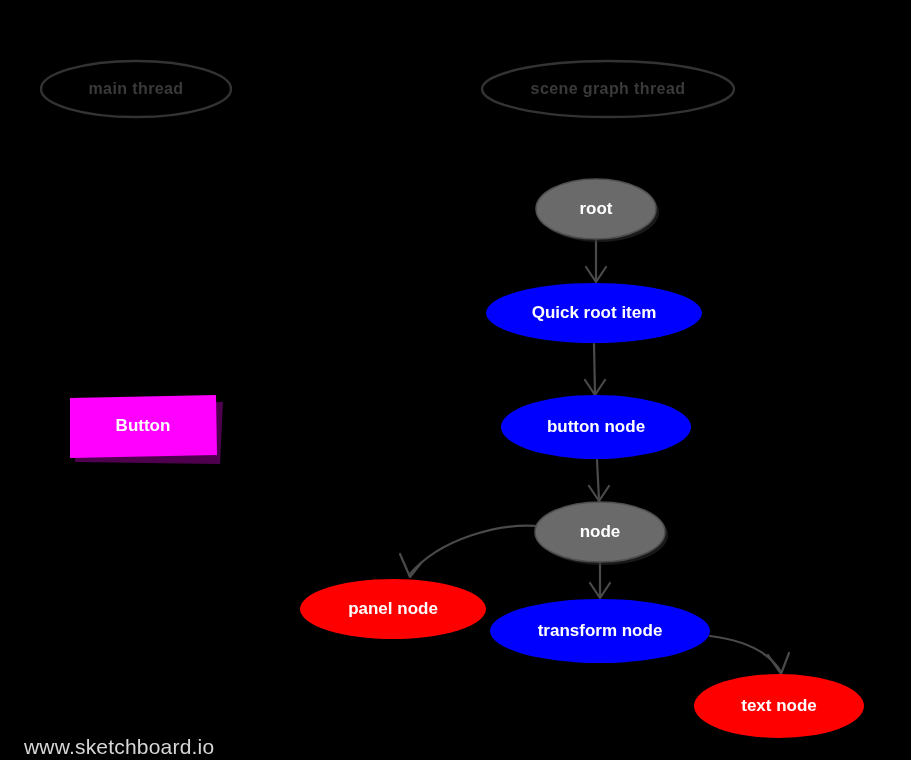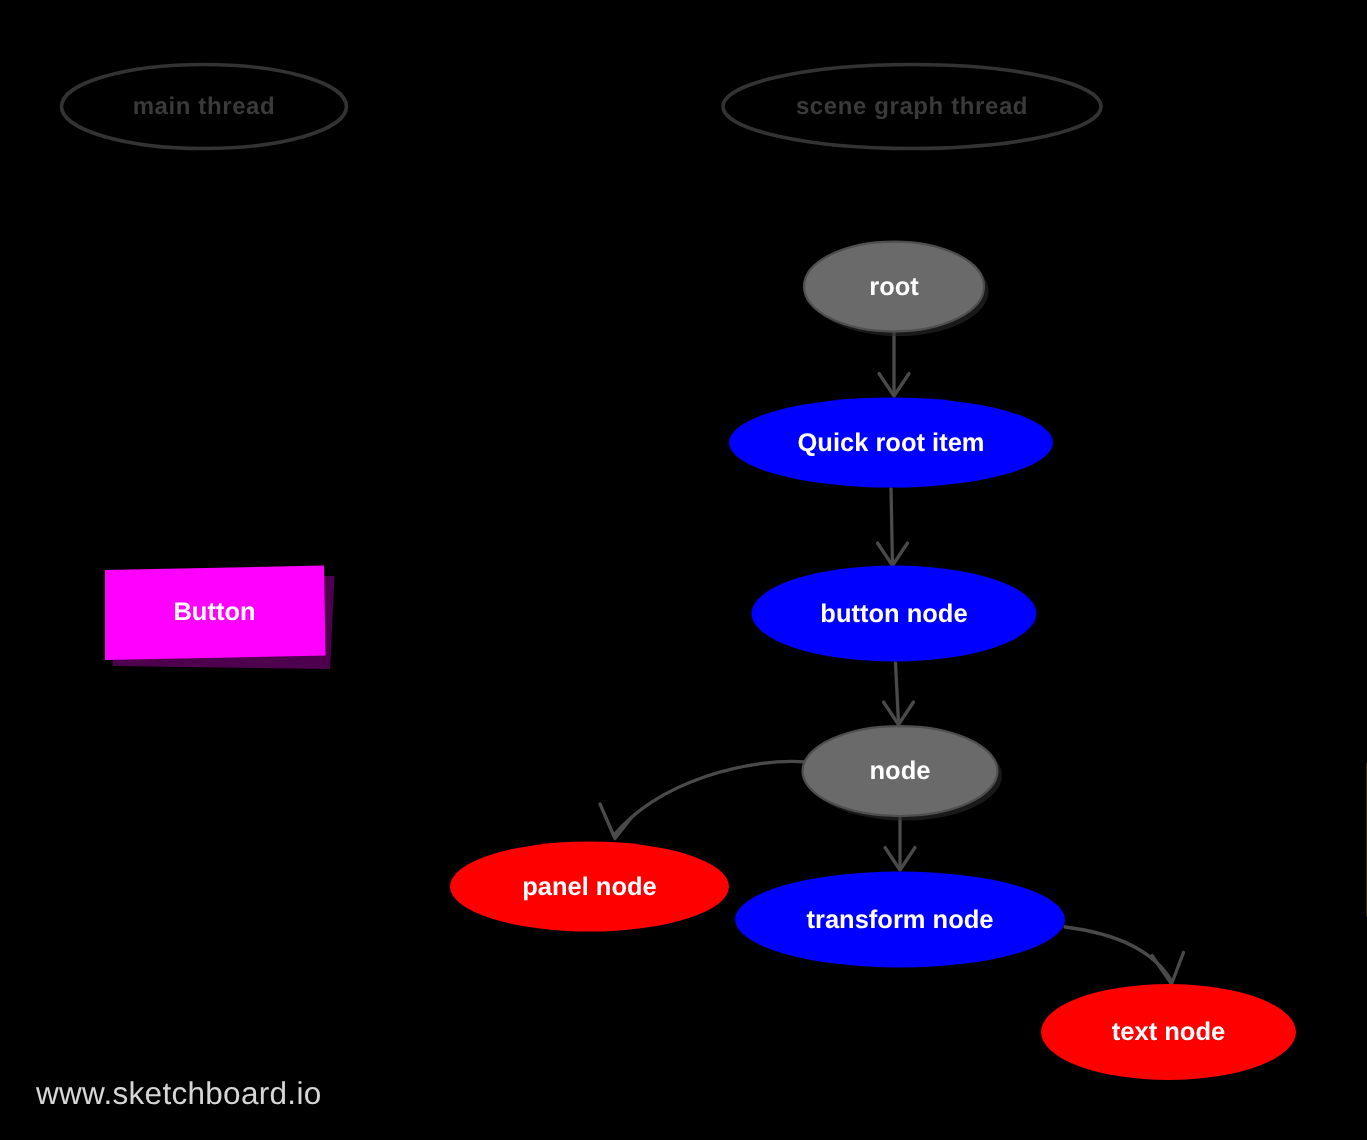--- a/index.html
+++ b/index.html
@@ -12,20 +12,21 @@
     width: 911px;
     height: 760px;
     overflow: hidden;
     font-family: "Liberation Sans", sans-serif;
   }
   #canvas {
     position: relative;
     width: 911px;
     height: 611px;
     background: #eab308;
+    margin-top: 18px;
   }
   svg#diagram {
     position: absolute;
     top: 0;
     left: 0;
     width: 911px;
     height: 760px;
     display: block;
   }
   .node-label {

